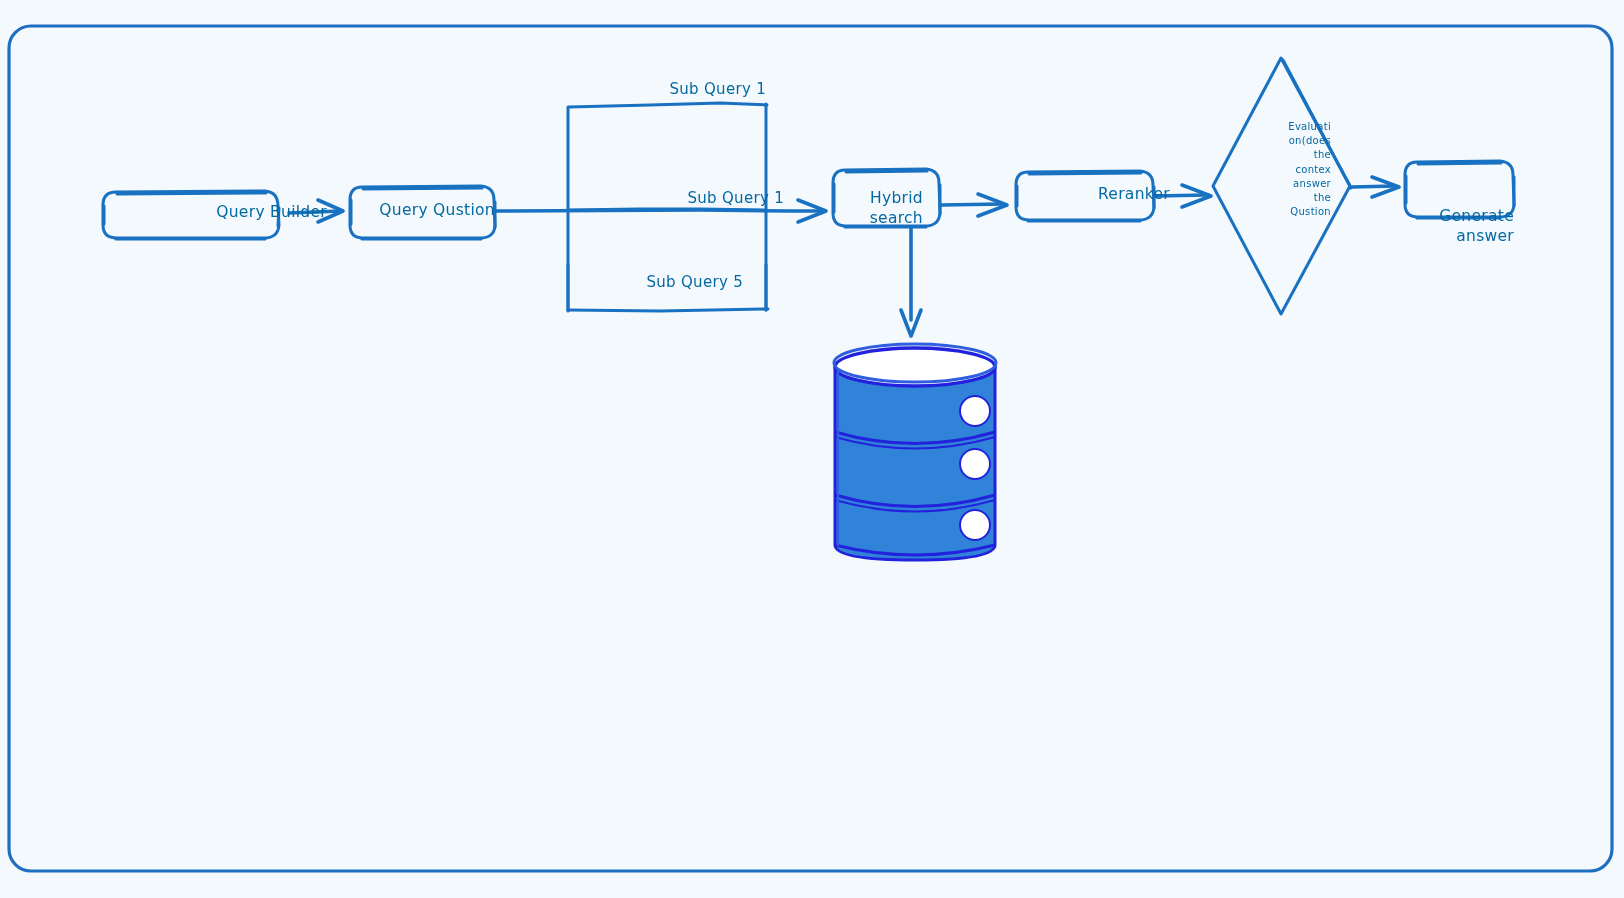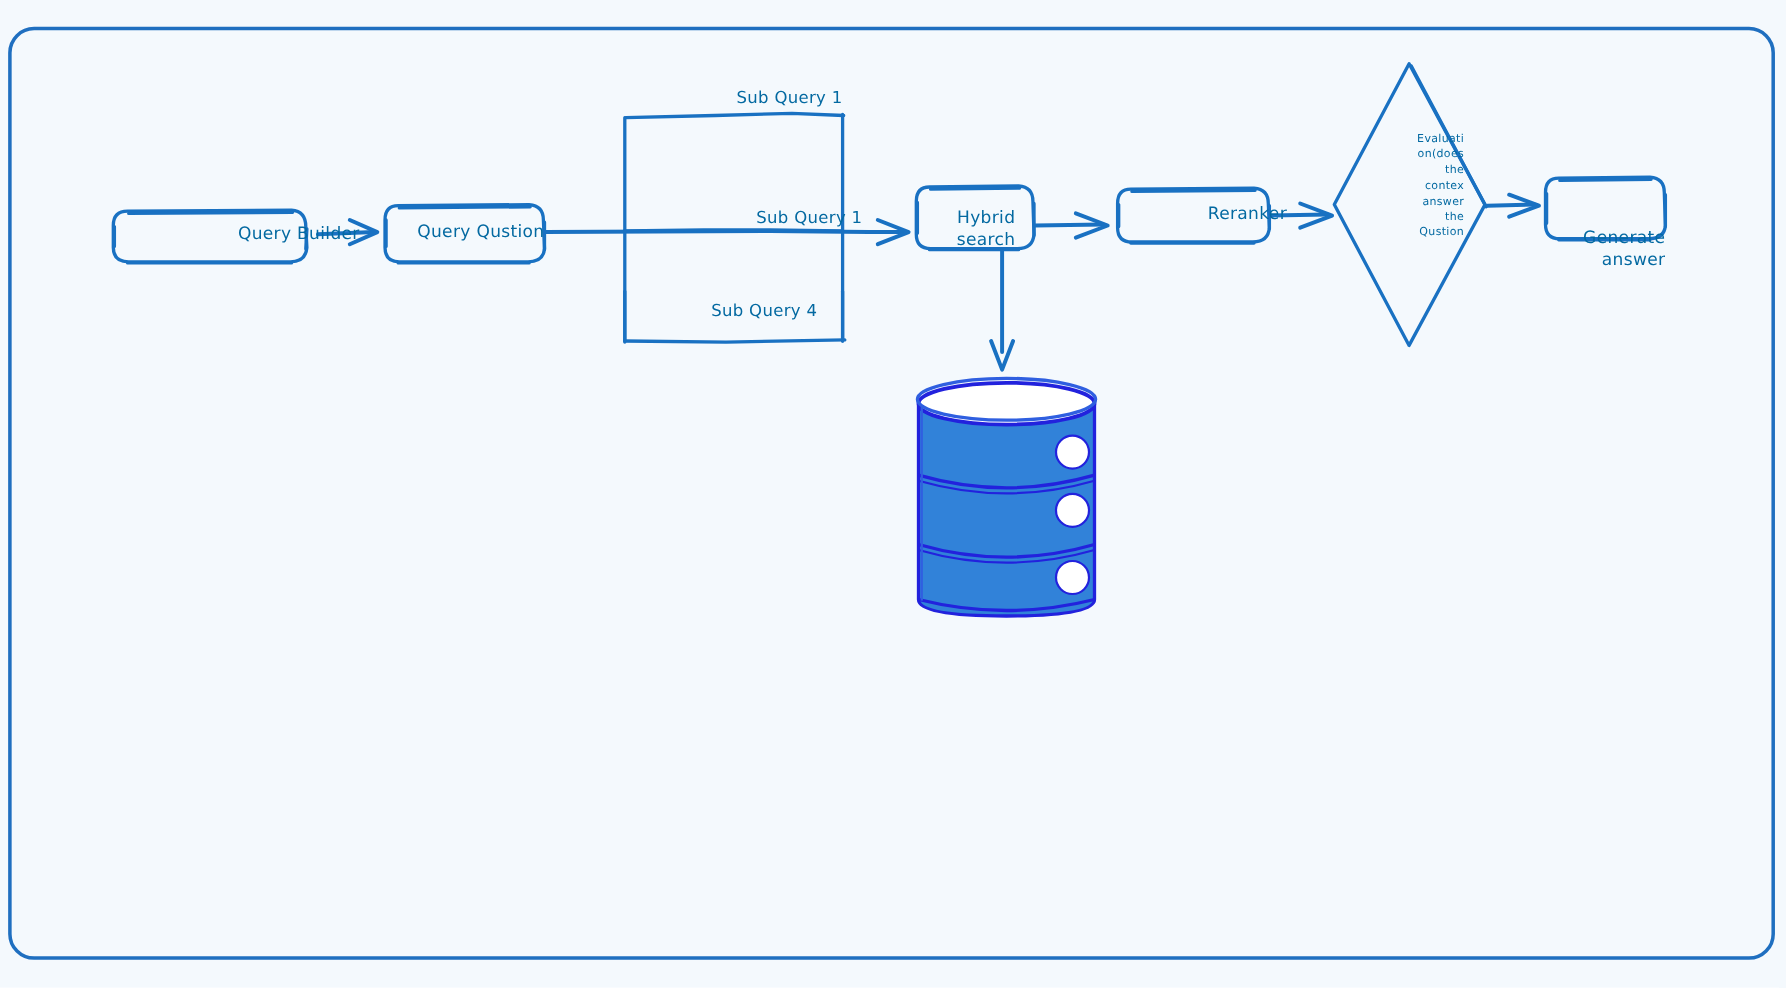--- a/index.html
+++ b/index.html
@@ -163,21 +163,21 @@
   </svg>
 
   <div class="label node-label" style="left:103px; top:203px; width:176px;margin-left:48px;">Query Builder</div>
 
   <div class="label node-label" style="left:350px; top:201px; width:145px;">Query Qustion</div>
 
   <div class="label subq-label" style="left:568px; top:80px; width:198px;">Sub Query 1</div>
 
   <div class="label subq-label" style="left:586px; top:189px; width:198px;">Sub Query 1</div>
 
-  <div class="label subq-label" style="left:545px; top:273px; width:198px;">Sub Query 4</div>
+  <div class="label subq-label" style="left:545px; top:273px; width:198px;">Sub Query 5</div>
 
   <div class="label node-label" style="left:833px; top:189px; width:90px;">Hybrid search</div>
 
   <div class="label node-label" style="left:1016px; top:185px; width:154px;">Reranker</div>
 
   <div class="label diamond-label" style="left:1233px; top:120px; width:98px;">Evaluati
 on(does
 the
 contex
 answer

